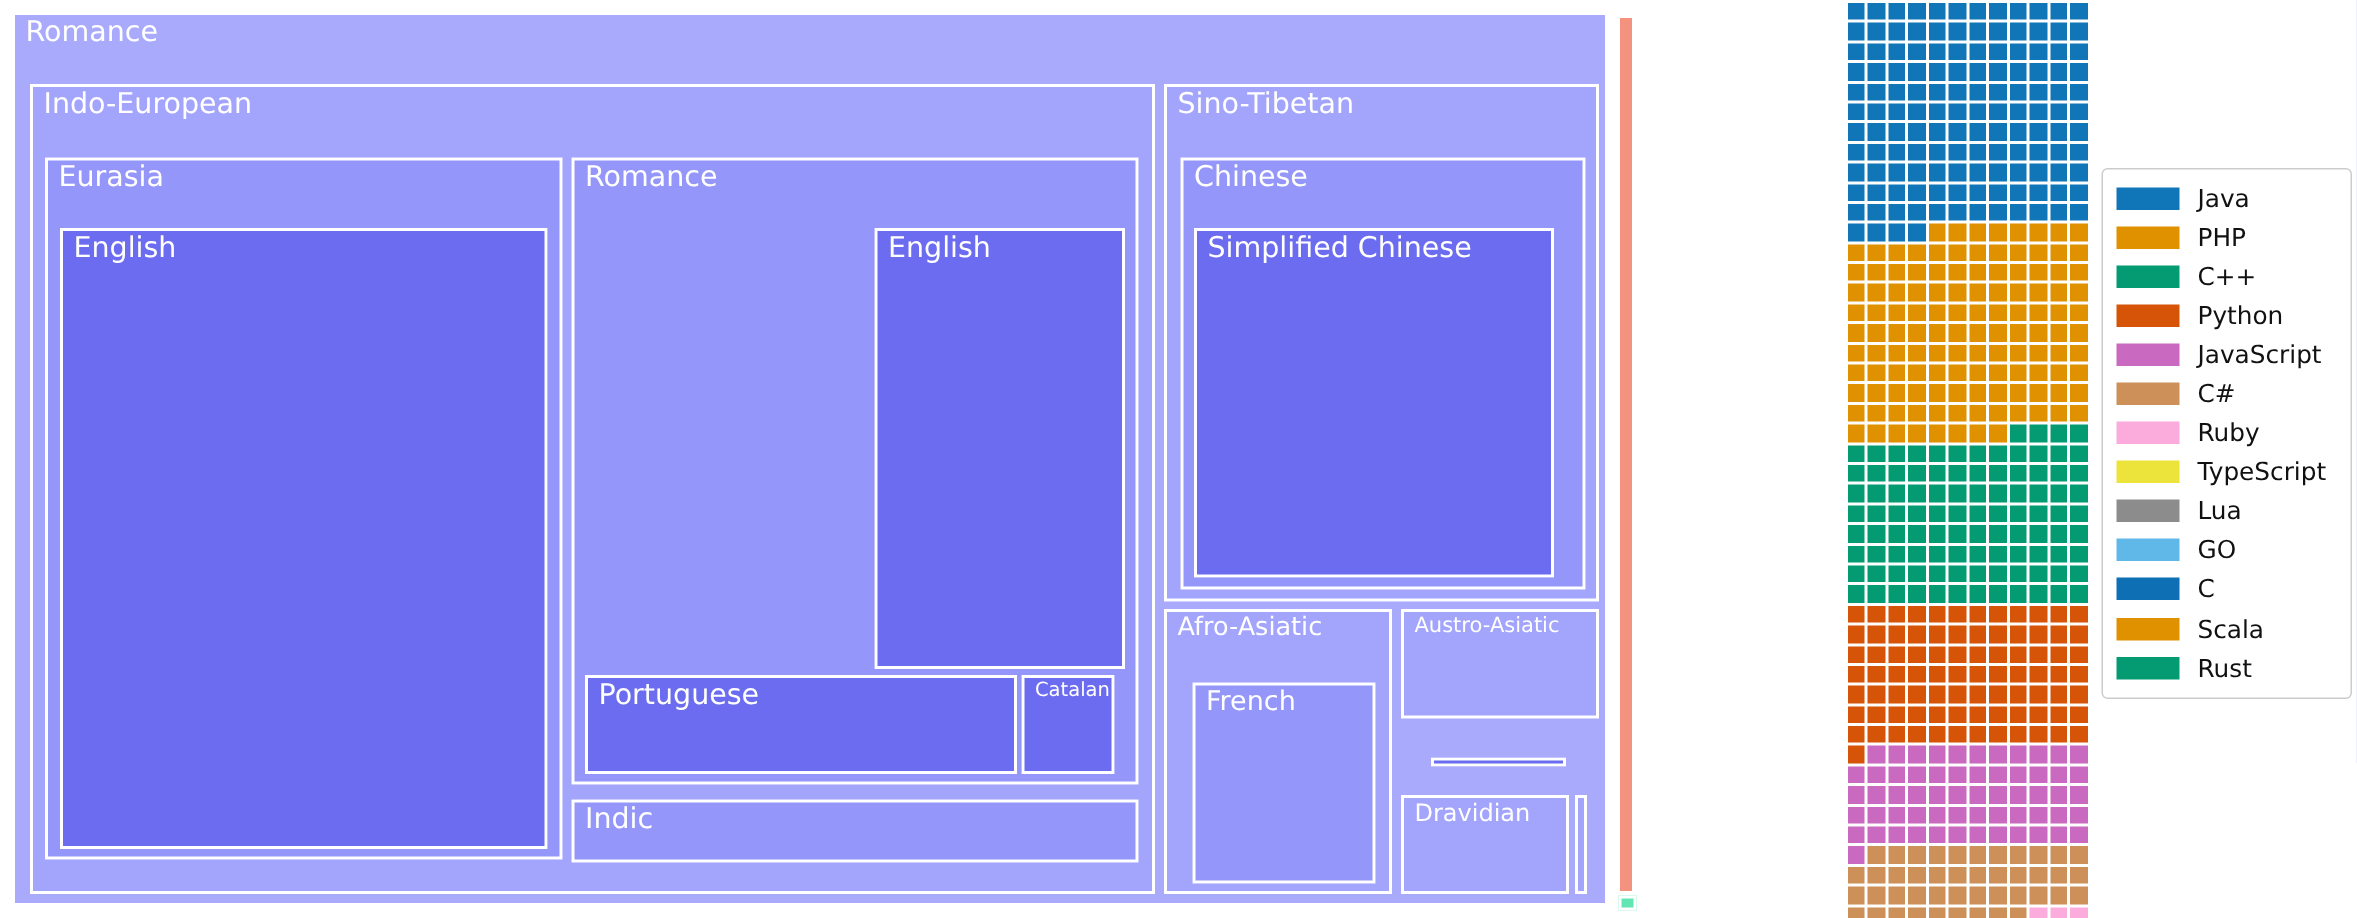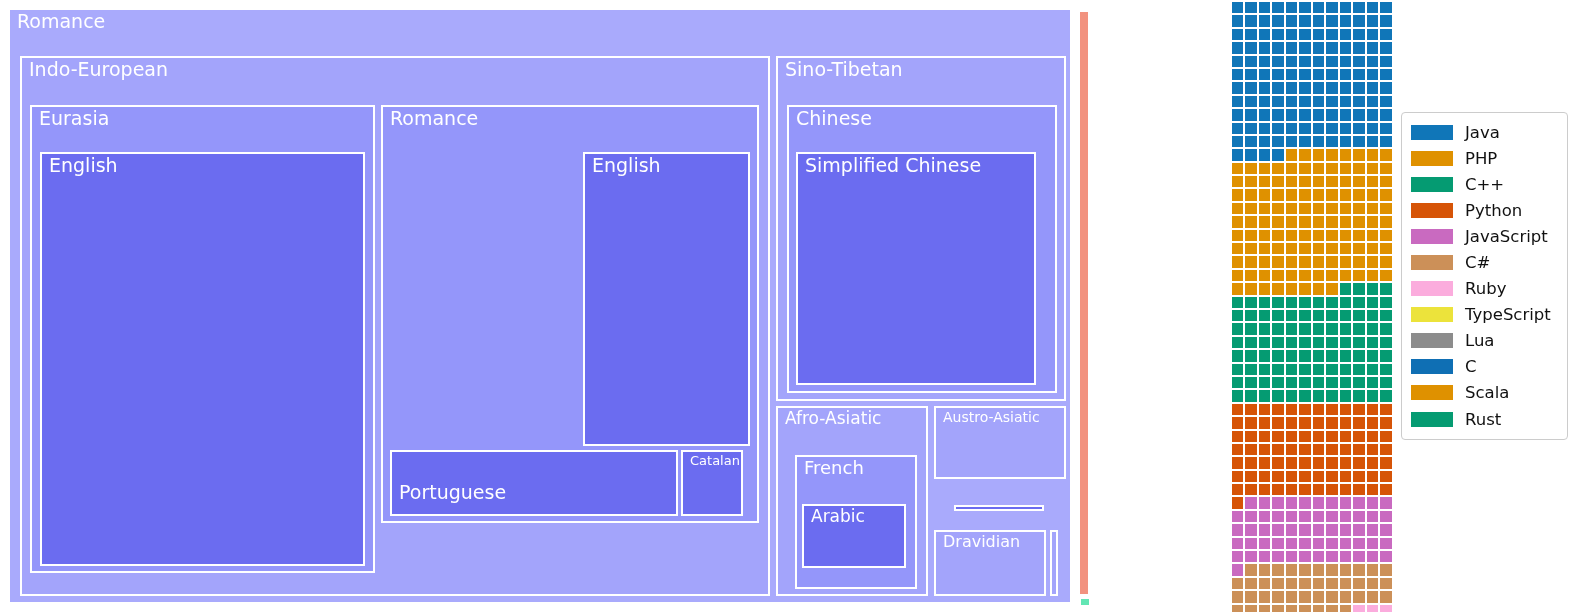--- a/index.html
+++ b/index.html
@@ -48,42 +48,42 @@
       <div class="tm-node lvl4" style="left: 40px; top: 152px; width: 325px; height: 414px;">
         <span class="tm-label" style="font-size: 19px;">English</span>
       </div>
       <div class="tm-node lvl2" style="left: 381px; top: 105px; width: 378px; height: 418px;">
         <span class="tm-label" style="font-size: 19px;">Romance</span>
       </div>
       <div class="tm-node lvl4" style="left: 583px; top: 152px; width: 167px; height: 294px;">
         <span class="tm-label" style="font-size: 19px;">English</span>
       </div>
       <div class="tm-node lvl4" style="left: 390px; top: 450px; width: 288px; height: 66px;">
-        <span class="tm-label" style="font-size: 19px; margin-top: 29px;">Portuguese</span>
+        <span class="tm-label" style="font-size: 19px;">Portuguese</span>
       </div>
       <div class="tm-node lvl4" style="left: 681px; top: 450px; width: 62px; height: 66px;">
         <span class="tm-label" style="font-size: 13px;">Catalan</span>
       </div>
+      <div class="tm-node lvl2" style="left: 381px; top: 533px; width: 378px; height: 42px;">
+        <span class="tm-label" style="font-size: 19px;">Indic</span>
+      </div>
       <div class="tm-node lvl1" style="left: 776px; top: 56px; width: 290px; height: 345px;">
         <span class="tm-label" style="font-size: 19px;">Sino-Tibetan</span>
       </div>
       <div class="tm-node lvl2" style="left: 787px; top: 105px; width: 270px; height: 288px;">
         <span class="tm-label" style="font-size: 19px;">Chinese</span>
       </div>
       <div class="tm-node lvl4" style="left: 796px; top: 152px; width: 240px; height: 233px;">
         <span class="tm-label" style="font-size: 19px;">Simplified Chinese</span>
       </div>
       <div class="tm-node lvl1" style="left: 776px; top: 406px; width: 152px; height: 190px;">
         <span class="tm-label" style="font-size: 17px;">Afro-Asiatic</span>
       </div>
       <div class="tm-node lvl2" style="left: 795px; top: 455px; width: 122px; height: 134px;">
         <span class="tm-label" style="font-size: 18px;">French</span>
-      </div>
-      <div class="tm-node lvl4" style="left: 802px; top: 504px; width: 104px; height: 64px;">
-        <span class="tm-label" style="font-size: 17px;">Arabic</span>
       </div>
       <div class="tm-node lvl1" style="left: 934px; top: 406px; width: 132px; height: 73px;">
         <span class="tm-label" style="font-size: 14px;">Austro-Asiatic</span>
       </div>
       <div class="tm-node lvl4" style="left: 954px; top: 505px; width: 90px; height: 6px;"></div>
       <div class="tm-node lvl1" style="left: 934px; top: 530px; width: 112px; height: 66px;">
         <span class="tm-label" style="font-size: 16px;">Dravidian</span>
       </div>
       <div class="tm-node lvl1" style="left: 1050px; top: 530px; width: 8px; height: 66px;"></div>
       <div class="tm-node lvl0" style="left: 1078px; top: 10px; width: 12px; height: 586px; background: rgb(242, 146, 127);"></div>
@@ -766,20 +766,24 @@
       </div>
       <div class="lg-row">
         <span class="lg-sw" style="background: rgb(236, 227, 59);"></span>
         <span class="lg-tx">TypeScript</span>
       </div>
       <div class="lg-row">
         <span class="lg-sw" style="background: rgb(140, 140, 140);"></span>
         <span class="lg-tx">Lua</span>
       </div>
       <div class="lg-row">
+        <span class="lg-sw" style="background: rgb(95, 184, 232);"></span>
+        <span class="lg-tx">GO</span>
+      </div>
+      <div class="lg-row">
         <span class="lg-sw" style="background: rgb(15, 111, 180);"></span>
         <span class="lg-tx">C</span>
       </div>
       <div class="lg-row">
         <span class="lg-sw" style="background: rgb(223, 145, 0);"></span>
         <span class="lg-tx">Scala</span>
       </div>
       <div class="lg-row">
         <span class="lg-sw" style="background: rgb(5, 155, 114);"></span>
         <span class="lg-tx">Rust</span>

